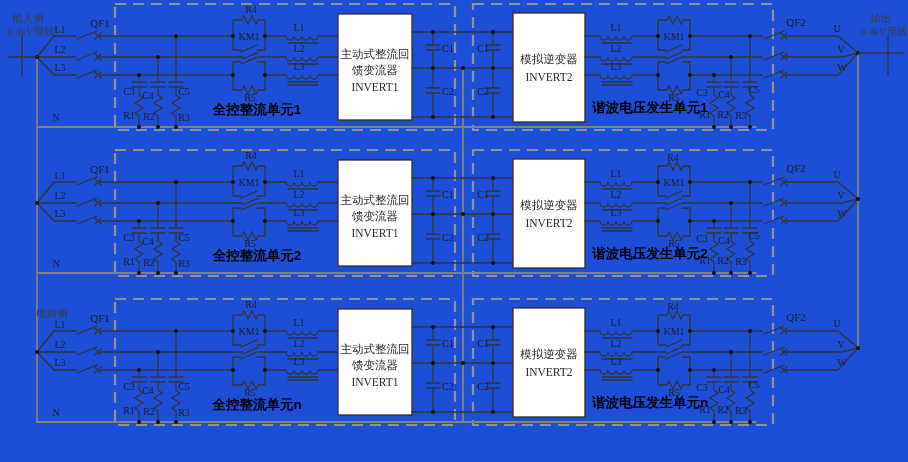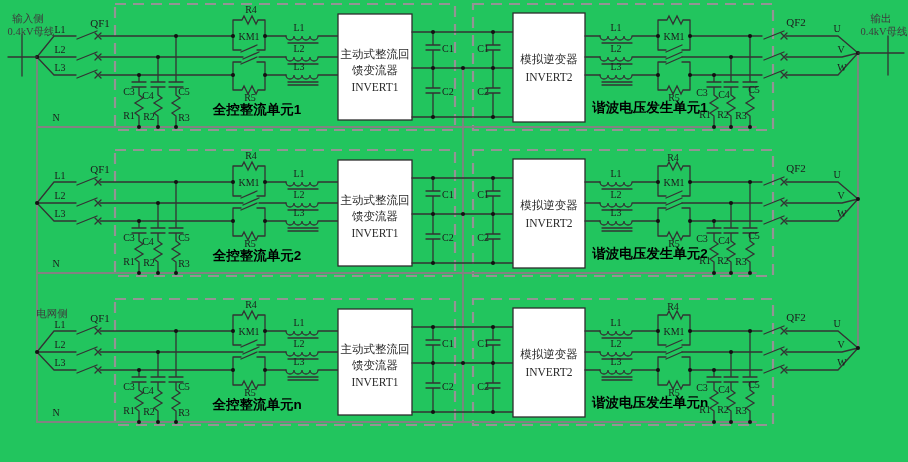--- a/index.html
+++ b/index.html
@@ -1,16 +1,16 @@
 <!DOCTYPE html>
 <html><head>
 <meta charset="utf-8">
 <style>
   html,body{margin:0;padding:0;background:#fff}
-  .stage{width:908px;height:462px;background:#22c55e;position:relative}
+  .stage{width:908px;height:462px;background:#1d4ed8;position:relative}
   svg{display:block}
   .w{stroke:#333;stroke-width:1.3;fill:none;stroke-linecap:round}
   .wg{stroke:#828282;stroke-width:1.8;fill:none;stroke-linecap:round}
   .bx{fill:#fff;stroke:#2d2d2d;stroke-width:1.3}
   .db{fill:none;stroke:#949494;stroke-width:2.2;stroke-dasharray:11 7}
   .dot{fill:#111}
   text{font-family:"Liberation Serif",serif;fill:#1c1c1c}
   .t10{font-size:10px;text-anchor:middle}
   .t10s{font-size:10px;text-anchor:start}
   .t10e{font-size:10px;text-anchor:end}

